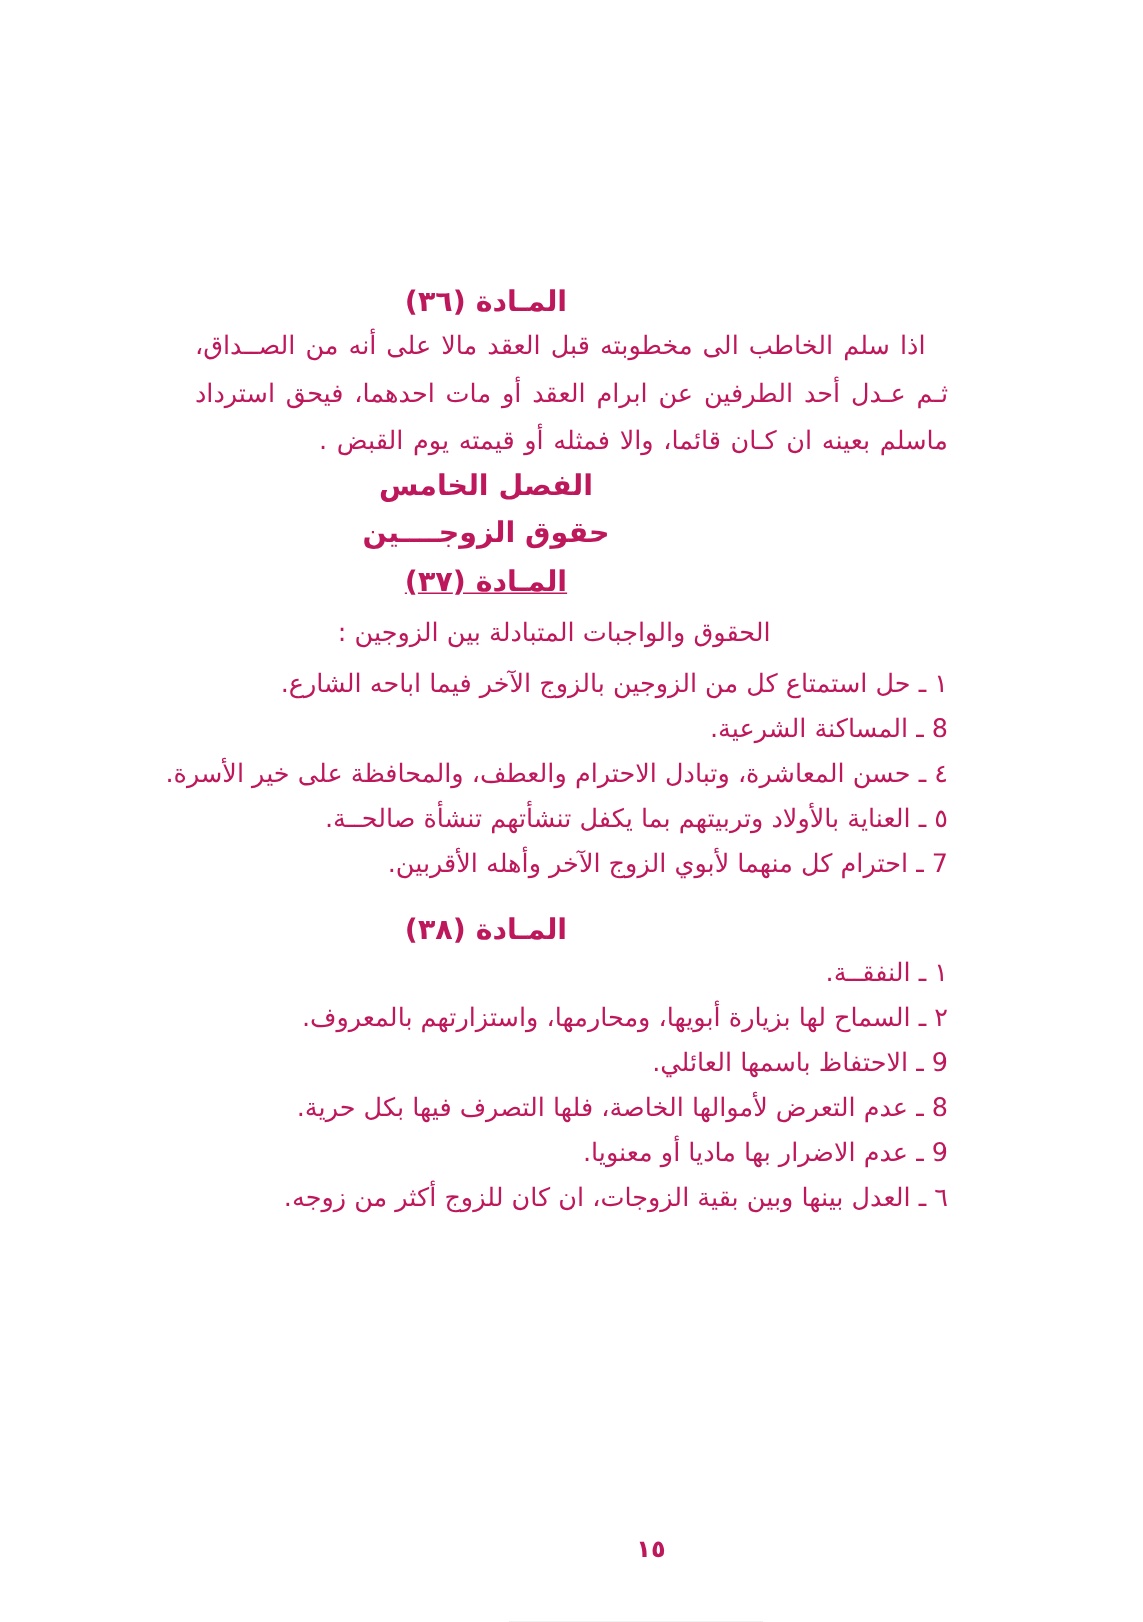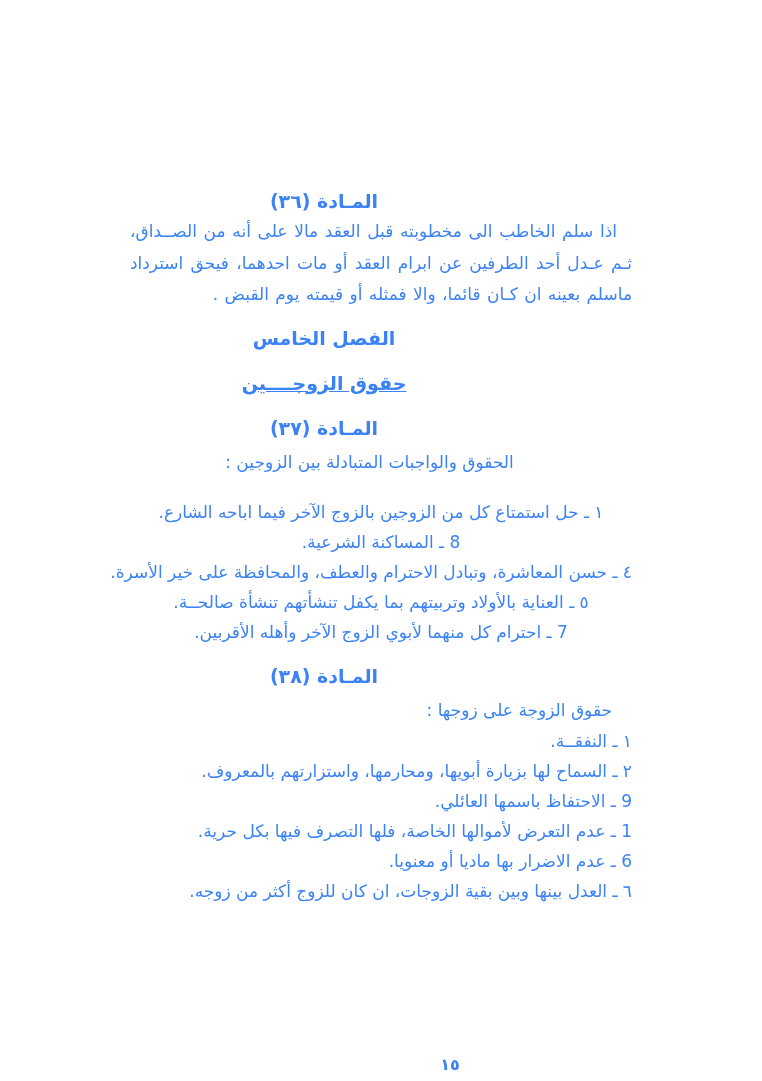--- a/index.html
+++ b/index.html
@@ -3,21 +3,21 @@
 <meta charset="utf-8">
 <style>
   * { margin: 0; padding: 0; box-sizing: border-box; }
   html, body { background: #e8e8e8; }
   .page {
     position: relative;
     width: 762px;
     height: 1081px;
     margin: 0 auto;
     background: #ffffff;
-    color: #3b82f6;
+    color: #be185d;
     font-family: "DejaVu Sans", sans-serif;
     overflow: hidden;
     direction: rtl;
   }
   .content {
     position: absolute;
     top: 0;
     right: 130px;
     left: 130px;
     direction: rtl;
@@ -35,45 +35,44 @@
   .h-article36 { margin-top: 188px; }
   .para36 {
     margin-top: 2px;
     font-size: 17px;
     line-height: 31.5px;
     text-align: justify;
     text-align-last: right;
     text-indent: 15px;
     word-spacing: 1px;
   }
-  .h-chapter   { margin-top: 14px; }
-  .h-subtitle  { margin-top: 19px; text-decoration: underline; }
-  .h-article37 { margin-top: 19px; }
+  .h-chapter   { }
+  .h-subtitle  { margin-top: 5px; }
+  .h-article37 { margin-top: 7px; text-decoration: underline; }
   .intro {
     font-size: 17px;
     line-height: 30px;
     white-space: nowrap;
   }
   .intro37 { margin-top: 6px; padding-right: 23px; text-align: center; }
   .intro38 { margin-top: 6px; padding-right: 20px; }
   .law-list { list-style: none; font-size: 17px; line-height: 30px; }
-  .list37 { margin-top: 20px; text-align: center; }
+  .list37 { margin-top: 4px; }
   .list38 { margin-top: 1px; }
   .law-list li { white-space: nowrap; }
   .h-article38 { margin-top: 16px; }
   .page-number {
     position: absolute;
     top: 1023px;
-    left: 432px;
+    left: 416px;
     width: 36px;
     text-align: center;
     font-size: 16px;
     font-weight: bold;
     direction: rtl;
-    margin-top: 32px;
   }
 </style>
 </head>
 <body>
 
 <div class="page">
   <div class="content">
 
     <div class="heading h-article36">المـادة (٣٦)</div>
 
@@ -90,27 +89,26 @@
     <ul class="law-list list37">
       <li>١ ـ حل استمتاع كل من الزوجين بالزوج الآخر فيما اباحه الشارع.</li>
       <li>8 ـ المساكنة الشرعية.</li>
       <li>٤ ـ حسن المعاشرة، وتبادل الاحترام والعطف، والمحافظة على خير الأسرة.</li>
       <li>٥ ـ العناية بالأولاد وتربيتهم بما يكفل تنشأتهم تنشأة صالحــة.</li>
       <li>7 ـ احترام كل منهما لأبوي الزوج الآخر وأهله الأقربين.</li>
     </ul>
 
     <div class="heading h-article38">المـادة (٣٨)</div>
 
-    <div class="intro intro38">حقوق الزوجة على زوجها :</div>
 
     <ul class="law-list list38">
       <li>١ ـ النفقــة.</li>
       <li>٢ ـ السماح لها بزيارة أبويها، ومحارمها، واستزارتهم بالمعروف.</li>
       <li>9 ـ الاحتفاظ باسمها العائلي.</li>
-      <li>1 ـ عدم التعرض لأموالها الخاصة، فلها التصرف فيها بكل حرية.</li>
-      <li>6 ـ عدم الاضرار بها ماديا أو معنويا.</li>
+      <li>8 ـ عدم التعرض لأموالها الخاصة، فلها التصرف فيها بكل حرية.</li>
+      <li>9 ـ عدم الاضرار بها ماديا أو معنويا.</li>
       <li>٦ ـ العدل بينها وبين بقية الزوجات، ان كان للزوج أكثر من زوجه.</li>
     </ul>
 
   </div>
 
   <div class="page-number">١٥</div>
 </div>
 
 </body></html>

